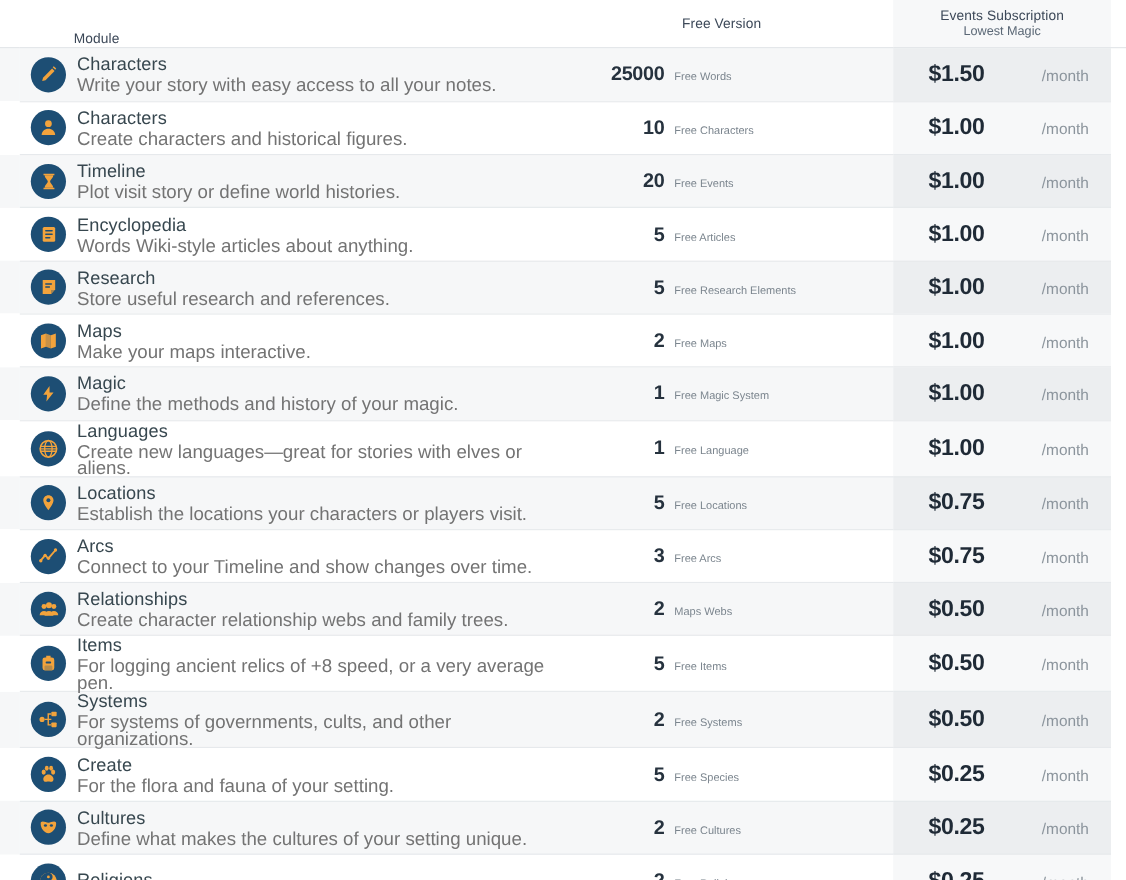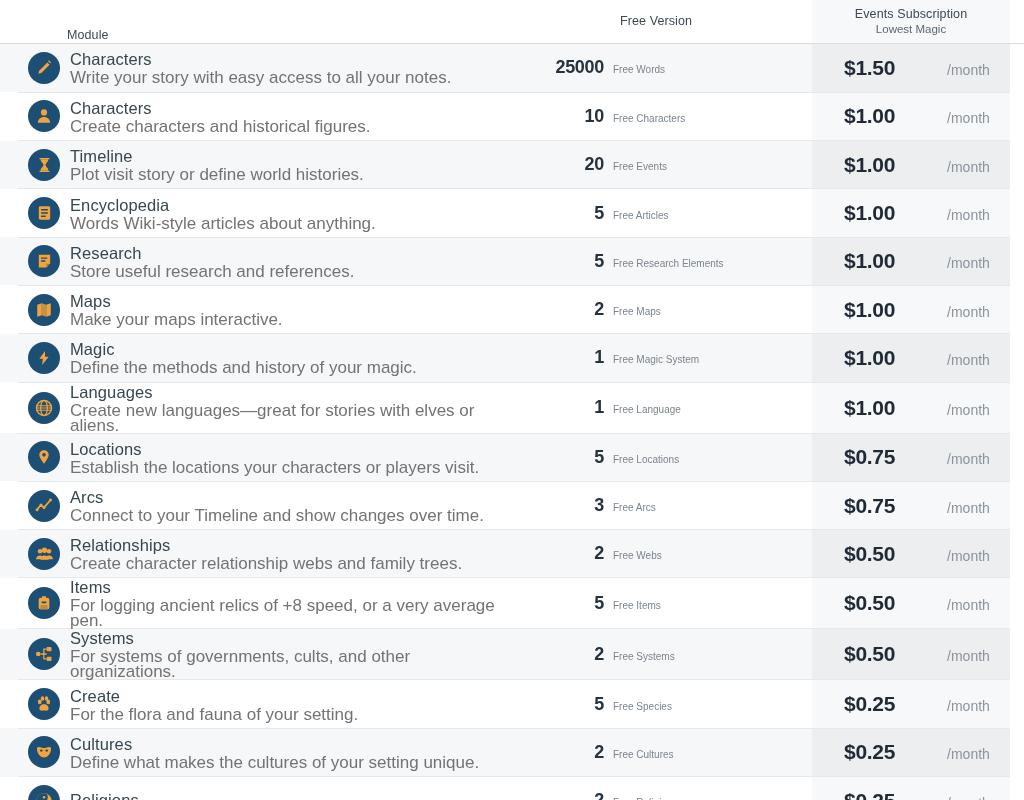--- a/index.html
+++ b/index.html
@@ -530,21 +530,21 @@
               </span>
         <span class="mod-text">
           <div class="mod-title">Relationships</div>
           <div class="mod-desc">Create character relationship webs and family trees.</div>
         </span>
       </div>
     </td>
     <td class="cell-free">
       <div class="free">
         <span class="free-num">2</span>
-        <span class="free-unit">Free Webs</span>
+        <span class="free-unit">Maps Webs</span>
       </div>
     </td>
     <td class="cell-sub">
       <div class="sub">
         <span class="sub-price">$0.50</span>
         <span class="sub-per">/month</span>
       </div>
     </td>
     <td class="cell-pad-r"></td>
         </tr>

